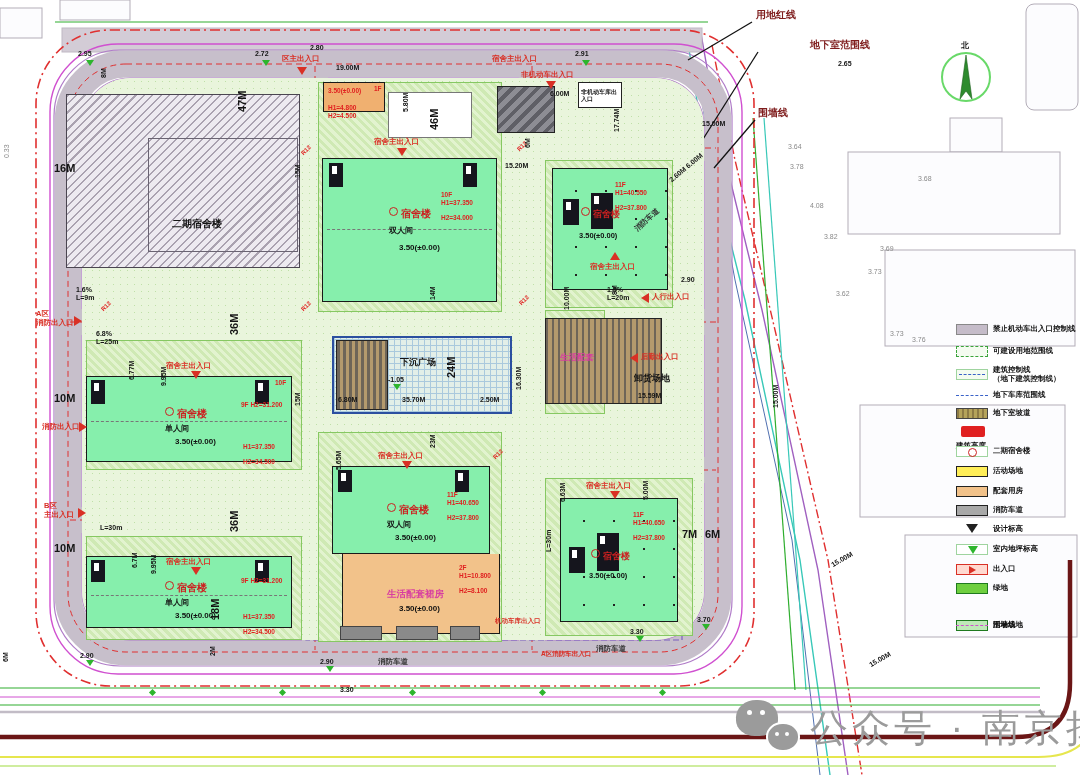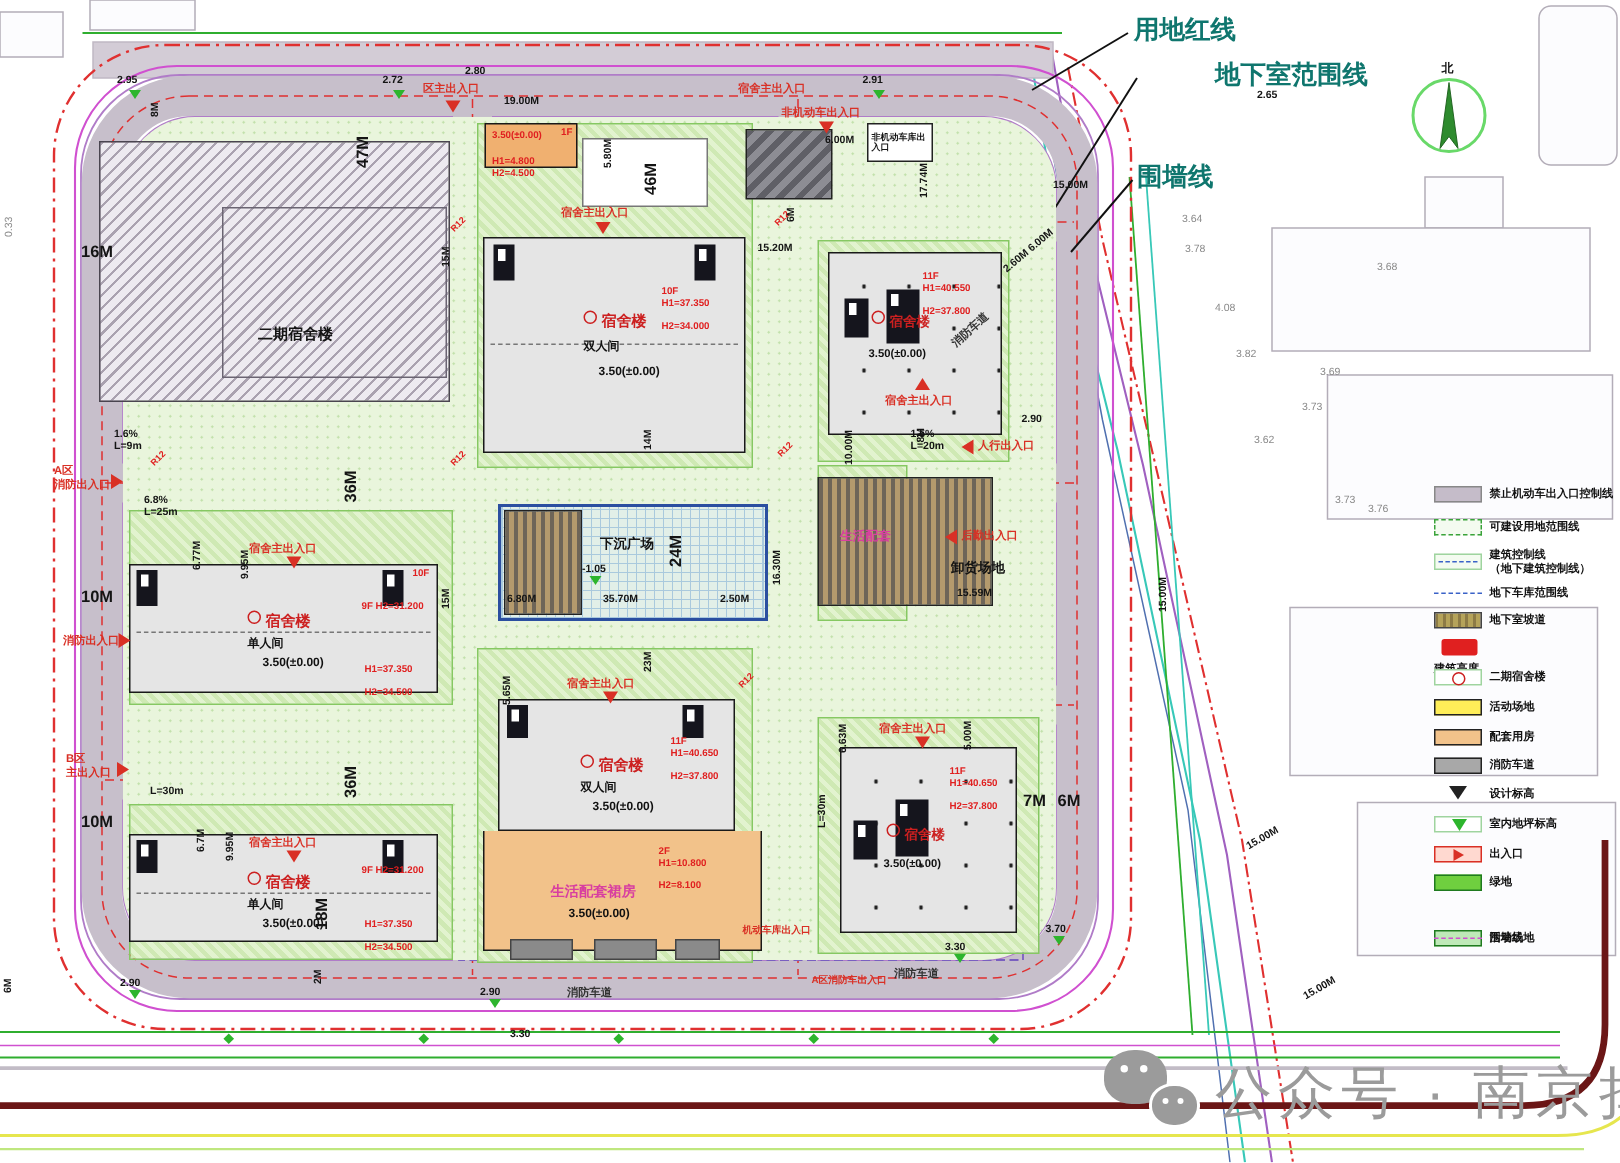--- a/index.html
+++ b/index.html
@@ -18,21 +18,21 @@
     background:
       repeating-linear-gradient(0deg,#a9c9dd 0 1px,transparent 1px 6px),
       repeating-linear-gradient(90deg,#a9c9dd 0 1px,transparent 1px 6px),#e2efe8;}
   .hatchgray{position:absolute;box-sizing:border-box;border:1.2px solid #4a4550;
     background:repeating-linear-gradient(135deg,#aaa2b0 0 1.5px,#edeaf0 1.5px 6px);}
   .darkramp{position:absolute;box-sizing:border-box;border:1.2px solid #222;
     background:repeating-linear-gradient(135deg,#5f5f66 0 4px,#8d8d94 4px 9px);}
   .stripes{position:absolute;box-sizing:border-box;border:1.2px solid #222;
     background:repeating-linear-gradient(90deg,#6e6558 0 2.5px,#b49a6d 2.5px 6px);}
   .bld{position:absolute;box-sizing:border-box;border:1.6px solid #191919;}
-  .yellow{background:#e5e5e5;}
+  .yellow{background:#86efac;}
   .orange{background:#f2c28a;}
   .orange2{background:#f0b070;}
   .whitebox{position:absolute;box-sizing:border-box;border:1px solid #222;background:#fff;}
   .core{position:absolute;background:#15151d;}
   .core:after{content:"";position:absolute;left:3px;top:3px;width:5px;height:8px;background:#fff;}
   .dots{position:absolute;background-image:radial-gradient(#222 1.3px, transparent 1.4px);
         background-size:30px 28px;background-position:8px 8px;}
   .canopy{position:absolute;background:#8a8a8a;border:0.8px solid #444;}
   
   .lab{position:absolute;font-size:7px;font-weight:bold;color:#141414;white-space:pre-line;line-height:1.1;}
@@ -41,21 +41,21 @@
   .d40{transform:rotate(-40deg);transform-origin:left top;}
   .d30{transform:rotate(-30deg);transform-origin:left top;}
   .d45{transform:rotate(-45deg);transform-origin:left top;}
   .gray{color:#8a8a8a;font-weight:normal;}
   .ent{position:absolute;font-size:7.5px;font-weight:bold;color:#d93025;white-space:pre-line;line-height:1.15;}
   .redann{position:absolute;font-size:6.5px;font-weight:bold;color:#e02020;line-height:1.2;white-space:pre-line;}
   .bname{position:absolute;font-size:10px;font-weight:bold;color:#cc2020;white-space:nowrap;}
   .bname:before{content:"";display:inline-block;width:7px;height:7px;border:1px solid #cc2020;border-radius:50%;margin-right:3px;vertical-align:1px;}
   .pname{position:absolute;font-size:9.5px;font-weight:bold;color:#d83fa0;white-space:nowrap;}
   .binfo{position:absolute;font-size:8px;font-weight:bold;color:#111;white-space:nowrap;}
-  .callout{position:absolute;font-size:17px;font-weight:bold;color:#0f766e;white-space:nowrap;}
+  .callout{position:absolute;font-size:10px;font-weight:bold;color:#7f1d1d;white-space:nowrap;}
   .roadlab{position:absolute;font-size:7.5px;font-weight:bold;color:#333;white-space:nowrap;}
   .rlab{position:absolute;font-size:6px;font-weight:bold;color:#e02020;}
   
   .tri{position:absolute;width:0;height:0;}
   .tri.down{border-left:5px solid transparent;border-right:5px solid transparent;border-top:8px solid #d93025;}
   .tri.up{border-left:5px solid transparent;border-right:5px solid transparent;border-bottom:8px solid #d93025;}
   .tri.left{border-top:5px solid transparent;border-bottom:5px solid transparent;border-right:8px solid #d93025;}
   .tri.right{border-top:5px solid transparent;border-bottom:5px solid transparent;border-left:8px solid #d93025;}
   .gtri{position:absolute;width:0;height:0;border-left:4px solid transparent;border-right:4px solid transparent;border-top:6px solid #2db52d;}
   .diamond{position:absolute;width:5px;height:5px;background:#2db52d;transform:rotate(45deg);}
@@ -264,21 +264,21 @@
     <div class="core" style="left:5px;top:3px;width:14px;height:22px;"></div>
     <div class="core" style="left:122px;top:3px;width:14px;height:22px;"></div>
     <div class="bname" style="left:54px;top:36px;">宿舍楼</div>
     <div class="binfo" style="left:54px;top:52px;">双人间</div>
     <div class="binfo" style="left:62px;top:66px;">3.50(±0.00)</div>
     <div class="redann" style="left:114px;top:16px;">
       <span>11F</span>
       <span style="display:block">H1=40.650</span>
       <span style="display:block">H2=37.800</span></div>
   </div>
-  <div class="bld orange" style="left:322px;top:554px;width:186px;height:80px;border-top:none;">
+  <div class="bld orange" style="left:342px;top:554px;width:158px;height:80px;border-top:none;">
     <div class="pname" style="left:44px;top:34px;">生活配套裙房</div>
     <div class="binfo" style="left:56px;top:50px;">3.50(±0.00)</div>
     <div class="redann" style="left:116px;top:2px;">
       <span>2F</span>
       <span style="display:block">H1=10.800</span>
       <span style="display:block">H2=8.100</span></div>
   </div>
   <div class="canopy" style="left:340px;top:626px;width:40px;height:12px;"></div>
   <div class="canopy" style="left:396px;top:626px;width:40px;height:12px;"></div>
   <div class="canopy" style="left:450px;top:626px;width:28px;height:12px;"></div>

